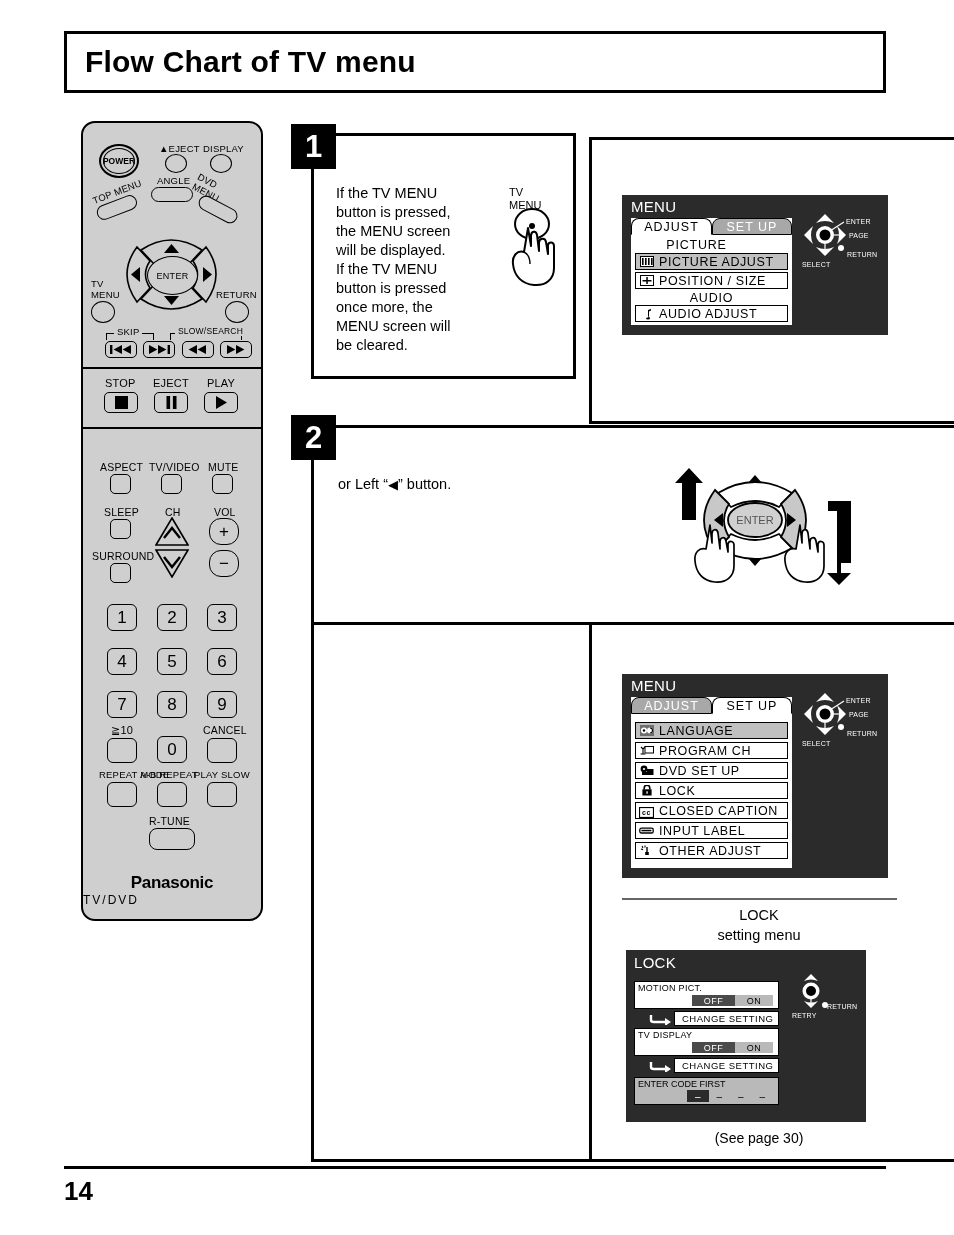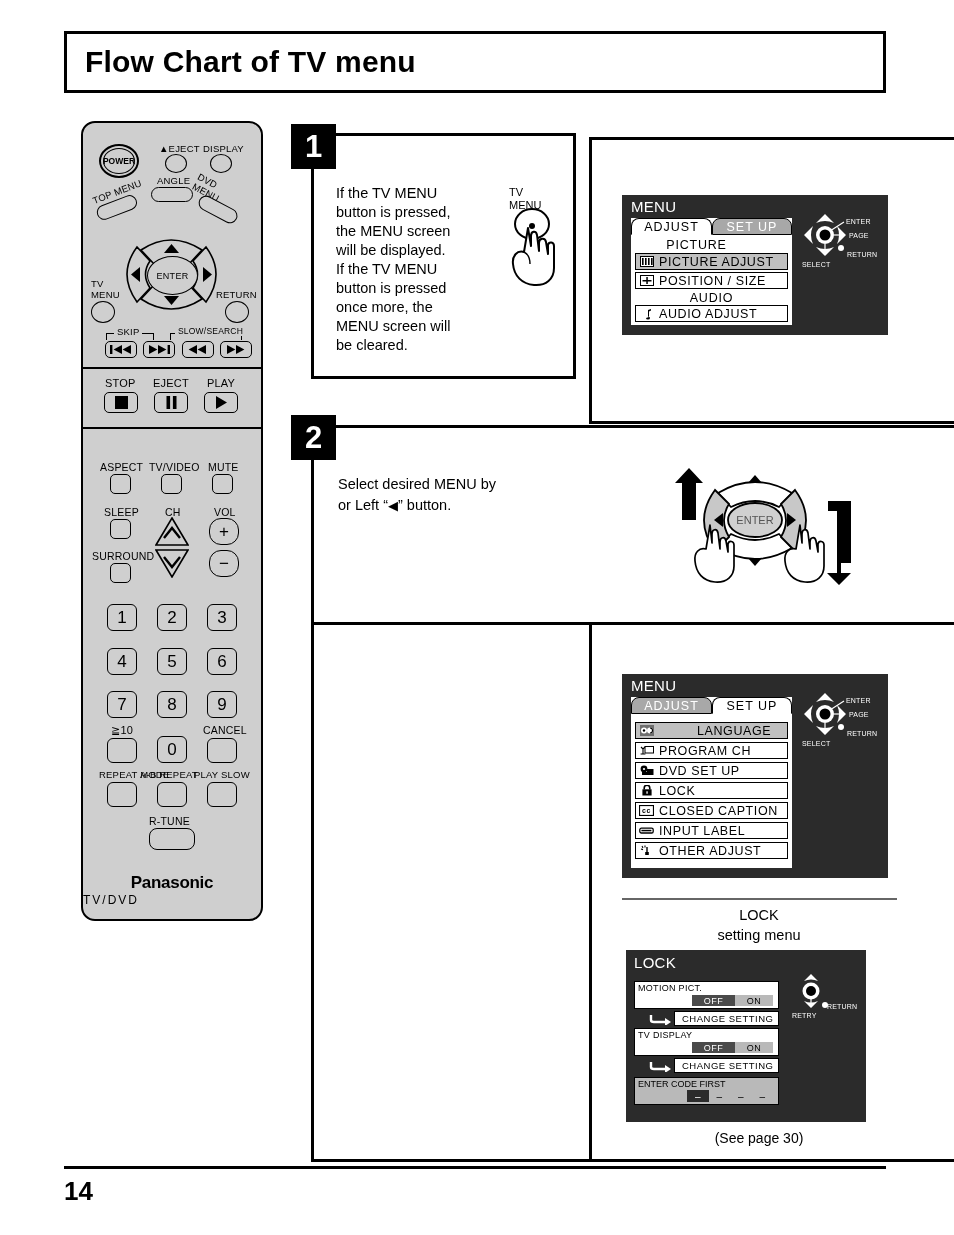--- a/index.html
+++ b/index.html
@@ -424,21 +424,20 @@
       <circle cx="40" cy="37" r="3" fill="#fff"></circle>
     </svg>
     <div class="nw-lbl" style="left:224px;top:23px;">ENTER</div>
     <div class="nw-lbl" style="left:227px;top:37px;">PAGE</div>
     <div class="nw-lbl" style="left:225px;top:56px;">RETURN</div>
     <div class="nw-lbl" style="left:180px;top:66px;">SELECT</div>
   </div>
 
   <div id="badge2">2</div>
   <div id="step2-text">
-    <div>Select desired MENU by</div>
     <div>
       <span>or Left “</span><span style="font-size:13px;">◀</span><span>” button.</span>
     </div>
   </div>
 
   <svg id="step2-pad" viewBox="0 0 200 122">
 
     <path d="M63 30 Q100 8 137 30 L124 44 Q100 32 76 44 Z" fill="#fff" stroke="#000" stroke-width="1.8"></path>
     <path d="M63 85 Q100 107 137 85 L124 71 Q100 83 76 71 Z" fill="#fff" stroke="#000" stroke-width="1.8"></path>
 
@@ -460,21 +459,21 @@
   </svg>
 
   <div class="osd" id="osd-setup" style="left:622px;top:674px;width:266px;height:204px;">
     <div class="osd-title">MENU</div>
     <div class="osd-white" style="left:9px;top:23px;width:161px;height:171px;"></div>
     <div class="tabrow" style="left:9px;top:23px;">
       <div class="tab inactive" style="width:81px;">ADJUST</div>
       <div class="tab active" style="width:80px;">SET UP</div>
     </div>
     <div id="setup-items">
-        <div class="osd-item hl" style="left: 13px; top: 48px; width: 153px; gap: 38px;">
+        <div class="osd-item hl" style="left: 13px; top: 48px; width: 153px;">
           <span class="osd-ico">
             <svg width="14" height="11" viewBox="0 0 14 11">
               <rect x="0" y="0" width="14" height="11" fill="#6e6e6e"></rect>
               <circle cx="4" cy="5.5" r="3" fill="#fff"></circle>
               <circle cx="4" cy="5.5" r="1.2" fill="#000"></circle>
               <circle cx="10" cy="5.5" r="3" fill="#fff"></circle>
               <path d="M10 3 A2.5 2.5 0 0 1 10 8" fill="none" stroke="#000" stroke-width="1.1"></path>
             </svg>
           </span>
           <span>LANGUAGE</span>
@@ -502,21 +501,21 @@
         <div class="osd-item" style="left: 13px; top: 108px; width: 153px;">
           <span class="osd-ico">
             <svg width="14" height="11" viewBox="0 0 14 11">
               <path d="M4.2 4.6 L4.2 3 A2.8 2.8 0 0 1 9.8 3 L9.8 4.6" fill="none" stroke="#000" stroke-width="1.6"></path>
               <rect x="2.4" y="4.3" width="9.2" height="6.2" fill="#000"></rect>
               <rect x="6.4" y="6.3" width="1.3" height="2.4" fill="#fff"></rect>
             </svg>
           </span>
           <span>LOCK</span>
         </div>
-        <div class="osd-item" style="left: 13px; top: 128px; width: 153px;">
+        <div class="osd-item" style="left: 13px; top: 128px; width: 153px; align-items: flex-end;">
           <span class="osd-ico">
             <svg width="15" height="11" viewBox="0 0 15 11">
               <rect x="0.5" y="0.5" width="14" height="10" fill="#fff" stroke="#000" stroke-width="1.2"></rect>
               <text x="7.5" y="8" font-family="Liberation Sans, sans-serif" font-size="7" font-weight="bold" text-anchor="middle" fill="#000">cc</text>
             </svg>
           </span>
           <span>CLOSED CAPTION</span>
         </div>
         <div class="osd-item" style="left: 13px; top: 148px; width: 153px;">
           <span class="osd-ico">

